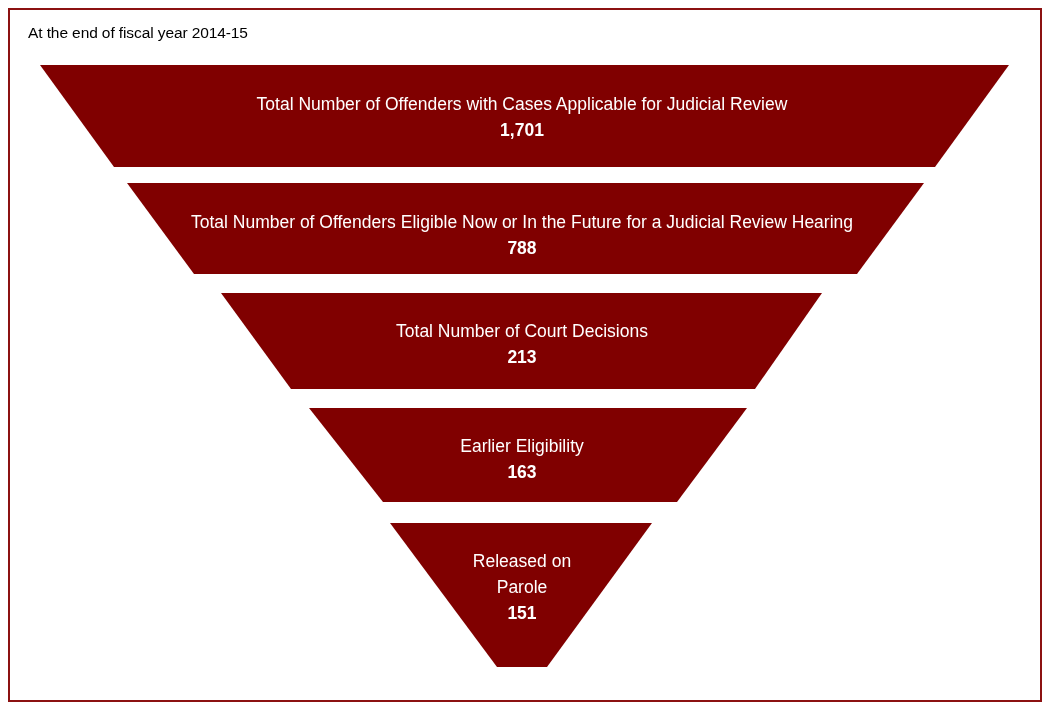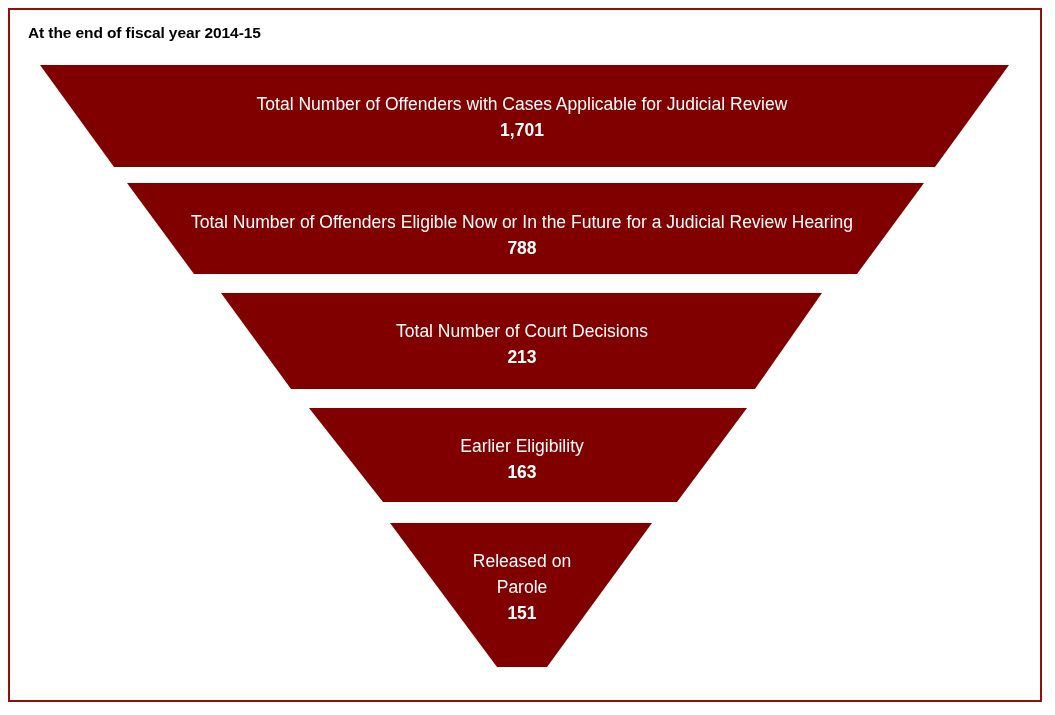--- a/index.html
+++ b/index.html
@@ -22,21 +22,21 @@
     height: 694px;
     border: 2px solid #8C1111;
     background: #ffffff;
     box-sizing: border-box;
   }
   #chart-title {
     position: absolute;
     left: 18px;
     top: 14px;
     font-size: 15.5px;
-    font-weight: bold;
+    font-weight: normal;
     color: #000000;
     letter-spacing: -0.1px;
     white-space: nowrap;
   }
   #funnel-svg {
     position: absolute;
     left: 0;
     top: 0;
     width: 1030px;
     height: 690px;

